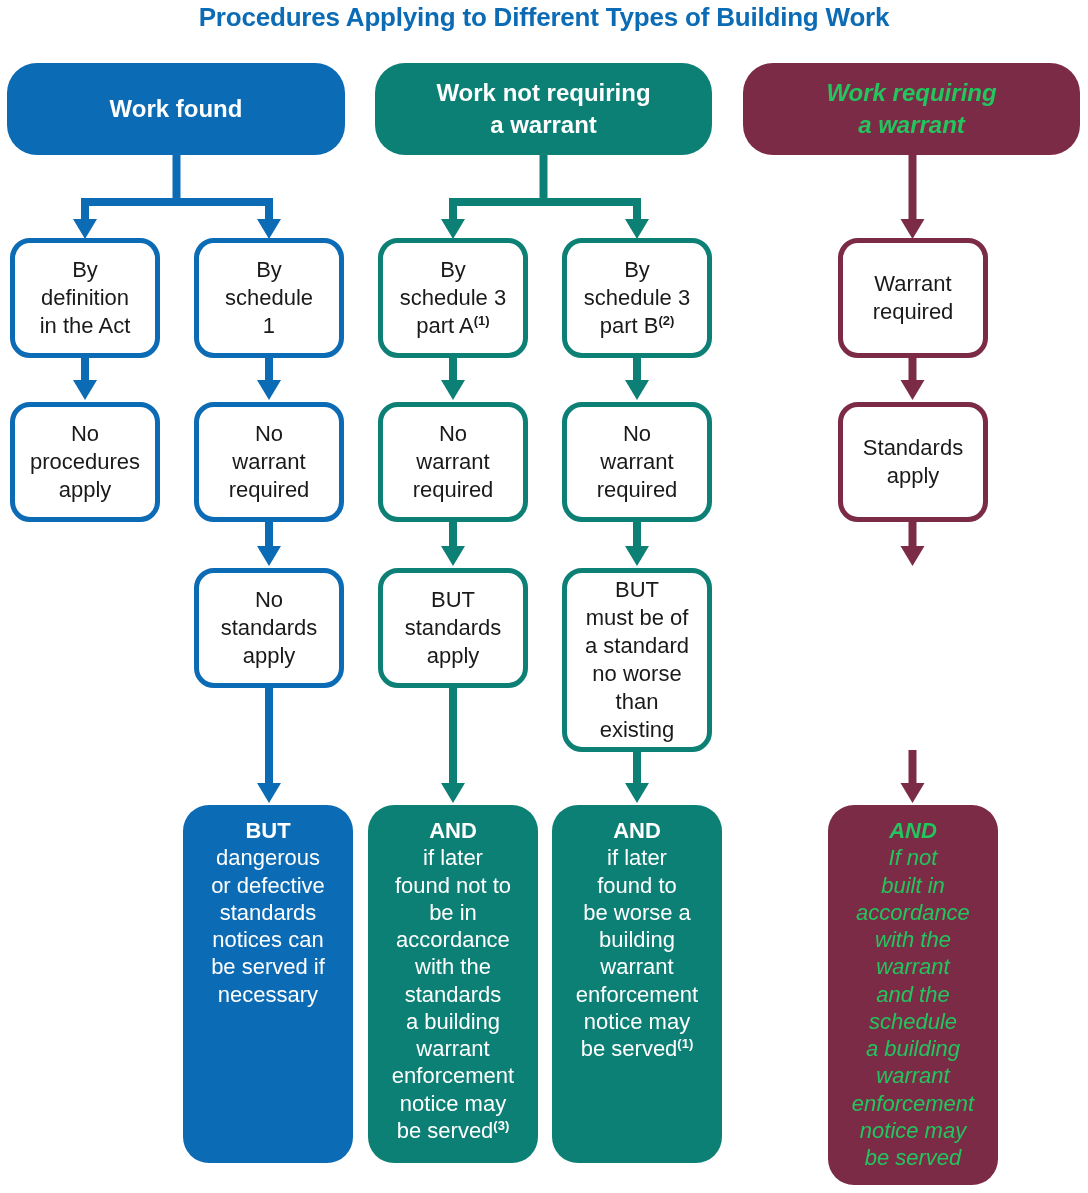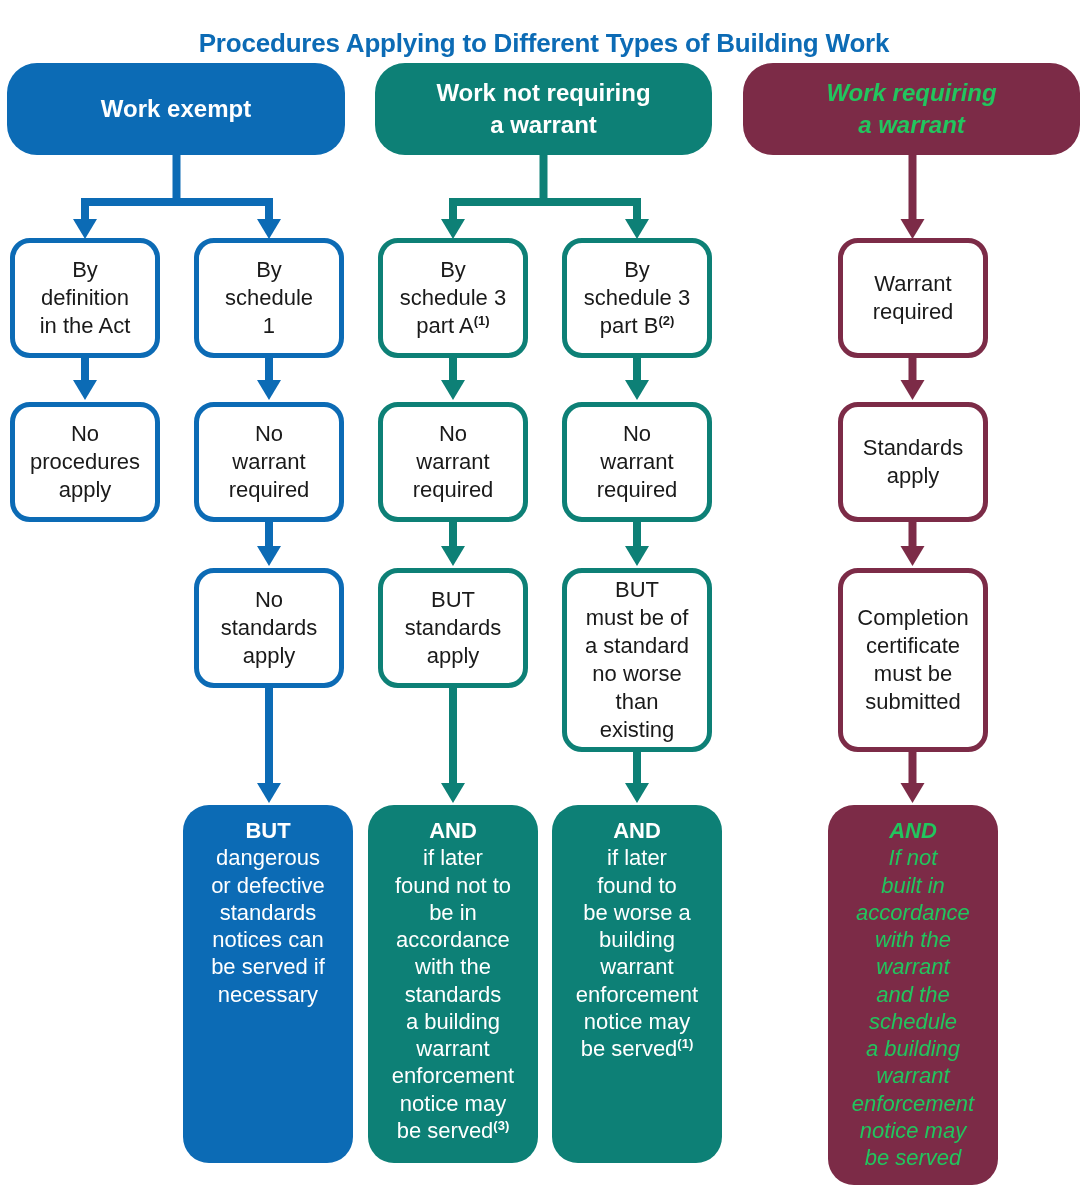--- a/index.html
+++ b/index.html
@@ -9,21 +9,20 @@
     background:#ffffff;
     font-family:"Liberation Sans", sans-serif;
     overflow:hidden;
   }
   .title{
     position:absolute;top:2px;left:0;width:100%;
     text-align:center;
     font-size:26px;font-weight:700;
     color:var(--blue);
     letter-spacing:-0.2px;
-    margin-top:26px;
   }
   #connectors{position:absolute;left:0;top:0;width:1088px;height:1193px;}
   .s-blue{stroke:var(--blue);stroke-width:8px;fill:none;}
   .s-teal{stroke:var(--teal);stroke-width:8px;fill:none;}
   .s-maroon{stroke:var(--maroon);stroke-width:8px;fill:none;}
   .h-blue{fill:var(--blue);}
   .h-teal{fill:var(--teal);}
   .h-maroon{fill:var(--maroon);}
   .box{
     position:absolute;box-sizing:border-box;
@@ -95,21 +94,21 @@
       <polygon points="257,783 281,783 269,803" class="h-blue"></polygon>
       <line x1="453" y1="686" x2="453" y2="785" class="s-teal"></line>
       <polygon points="441,783 465,783 453,803" class="h-teal"></polygon>
       <line x1="637" y1="750" x2="637" y2="785" class="s-teal"></line>
       <polygon points="625,783 649,783 637,803" class="h-teal"></polygon>
       <line x1="912.5" y1="750" x2="912.5" y2="785" class="s-maroon"></line>
       <polygon points="900.5,783 924.5,783 912.5,803" class="h-maroon"></polygon>
     </svg>
 
   <div class="box hdr fill-blue" style="left:7px;top:63px;width:338px;height:92px;">
-    <span>Work exempt</span>
+    <span>Work found</span>
   </div>
   <div class="box hdr fill-teal" style="left:375px;top:63px;width:337px;height:92px;">
     <span>Work not requiring
 a warrant</span>
   </div>
   <div class="box hdr fill-maroon" style="left:743px;top:63px;width:337px;height:92px;">
     <span>Work requiring
 a warrant</span>
   </div>
 
@@ -174,26 +173,20 @@
 apply</span>
   </div>
   <div class="box ol-teal" style="left:562px;top:568px;width:150px;height:184px;">
     <span>BUT
 must be of
 a standard
 no worse
 than
 existing</span>
   </div>
-  <div class="box ol-maroon" style="left:838px;top:568px;width:150px;height:184px;">
-    <span>Completion
-certificate
-must be
-submitted</span>
-  </div>
 
   <div class="box outcome fill-blue" style="left:183px;top:805px;width:170px;height:358px;">
     <div class="lead">BUT</div>
     <span>dangerous
 or defective
 standards
 notices can
 be served if
 necessary</span>
   </div>

